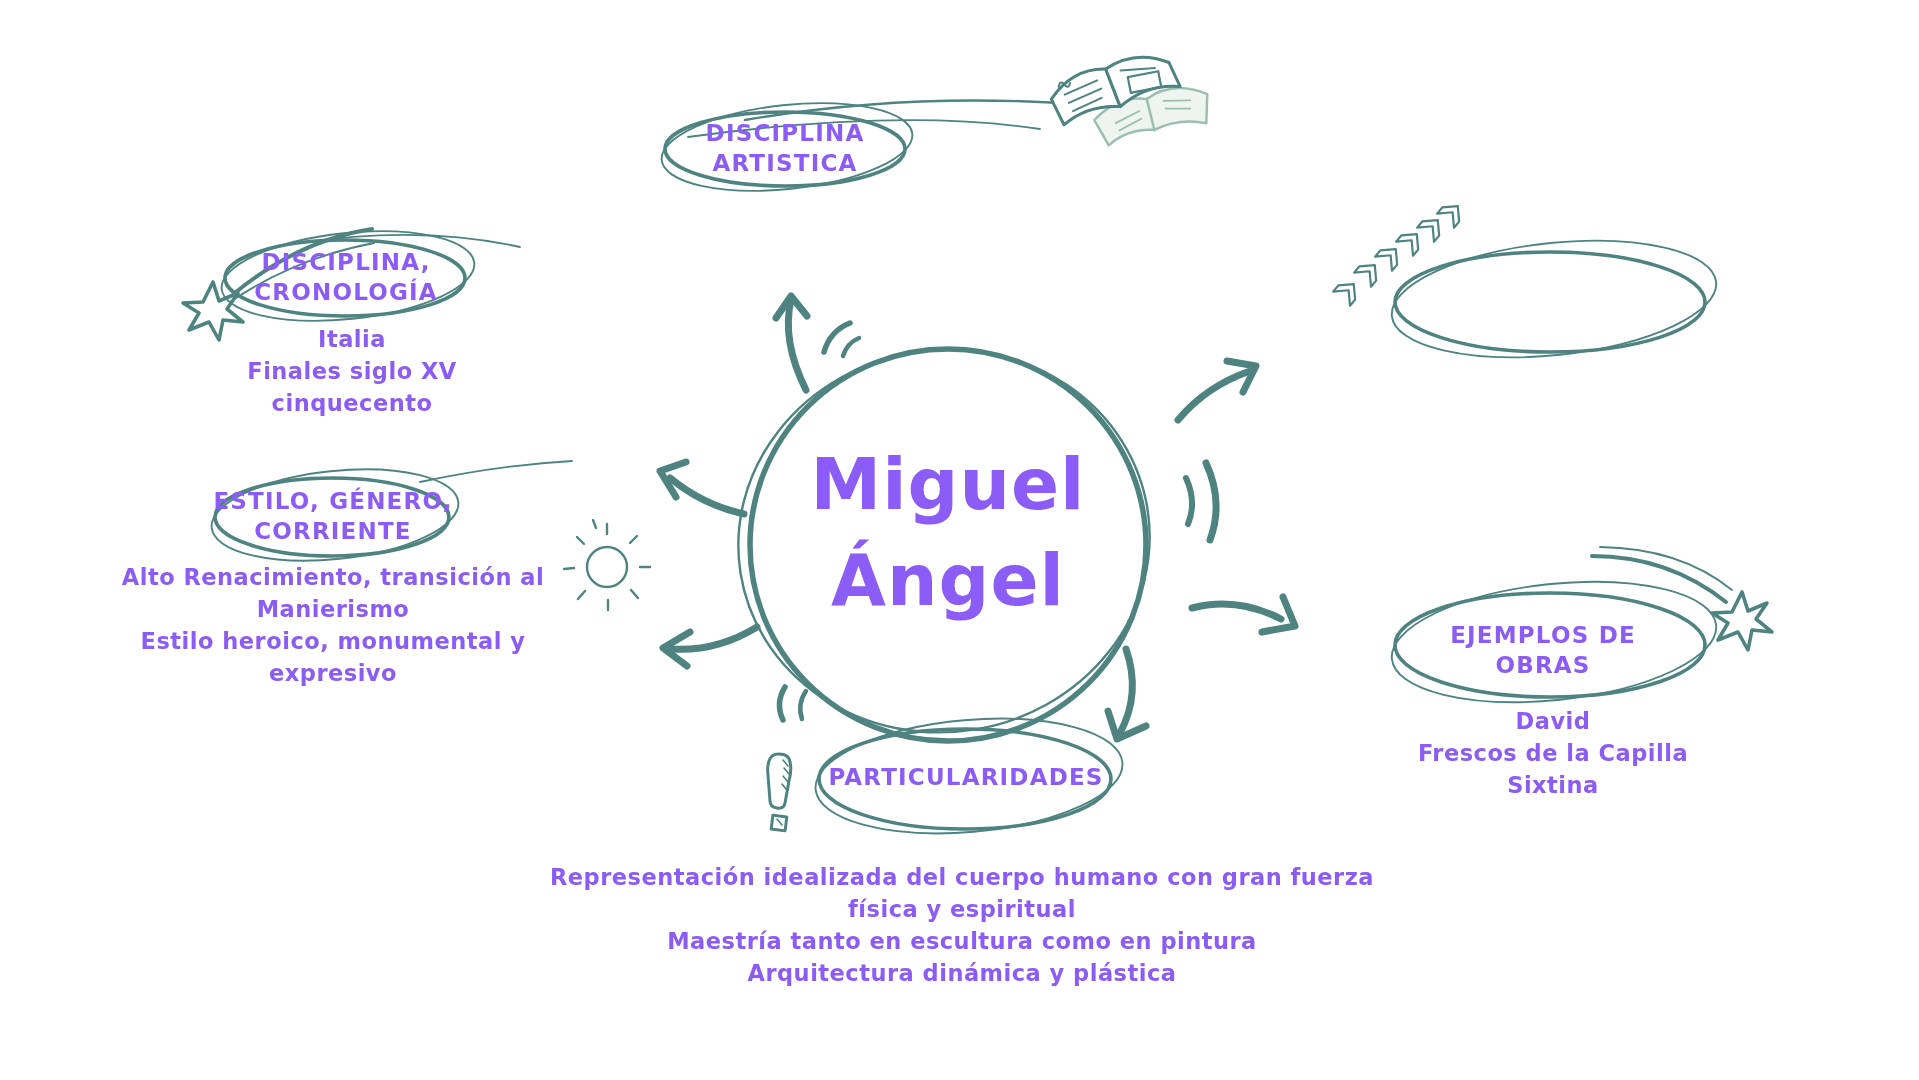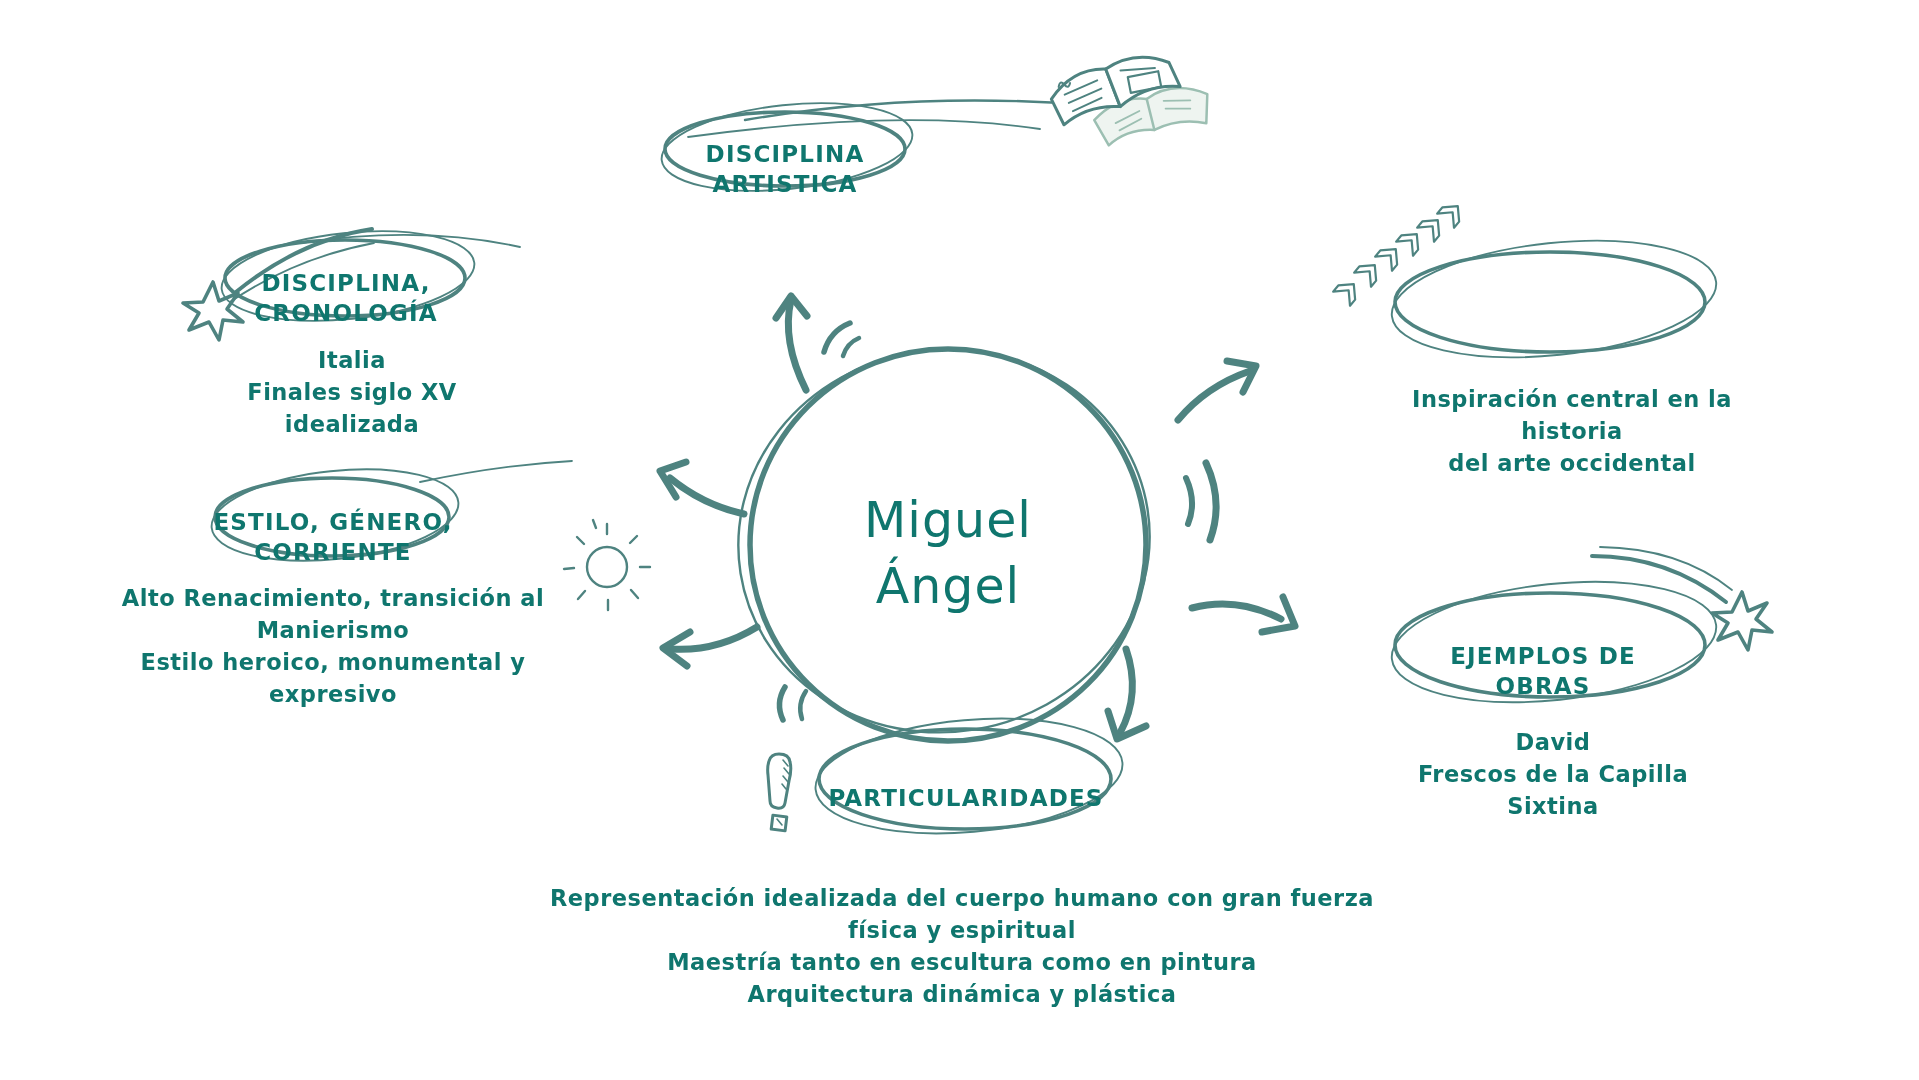--- a/index.html
+++ b/index.html
@@ -1,24 +1,24 @@
 <!DOCTYPE html>
 <html><head>
 <meta charset="utf-8">
 <style>
   html,body{margin:0;padding:0;background:#ffffff;}
   .canvas{
     position:relative;width:1919px;height:1080px;background:#ffffff;
     font-family:"DejaVu Sans","Liberation Sans",sans-serif;color:#4e8380;overflow:hidden;
   }
   svg.art{position:absolute;left:0;top:0;}
-  .txt{position:absolute;transform:translate(-50%,-50%);text-align:center;white-space:pre-line;color:#0f766e;margin-top:21px;}
+  .txt{position:absolute;transform:translate(-50%,-50%);text-align:center;white-space:pre-line;color:#8b5cf6;}
   .node-label{font-size:23px;font-weight:bold;letter-spacing:1.2px;line-height:1.3;}
   .detail{font-size:22.5px;font-weight:bold;letter-spacing:.5px;line-height:1.42;}
-  .center-title{font-size:49px;font-weight:normal;letter-spacing:1px;line-height:1.35;}
+  .center-title{font-size:71px;font-weight:bold;letter-spacing:1px;line-height:1.35;}
 </style>
 </head>
 <body>
 
 <div class="canvas">
 
 <svg class="art" width="1919" height="1080" viewBox="0 0 1919 1080">
   <g fill="none" stroke="#4e8380" stroke-linecap="round" stroke-linejoin="round">
 
     <g>
@@ -149,27 +149,25 @@
 <div class="txt node-label" style="left:346px;top:278px;">DISCIPLINA,
 CRONOLOGÍA</div>
 <div class="txt node-label" style="left:333px;top:517px;">ESTILO, GÉNERO,
 CORRIENTE</div>
 <div class="txt node-label" style="left:1543px;top:651px;">EJEMPLOS DE
 OBRAS</div>
 <div class="txt node-label" style="left:966px;top:778px;">PARTICULARIDADES</div>
 
 <div class="txt detail" style="left:352px;top:372px;">Italia
 Finales siglo XV
-idealizada</div>
+cinquecento</div>
 <div class="txt detail" style="left:333px;top:626px;">Alto Renacimiento, transición al
 Manierismo
 Estilo heroico, monumental y
 expresivo</div>
-<div class="txt detail" style="left:1572px;top:411px;">Inspiración central en la historia
-del arte occidental</div>
 <div class="txt detail" style="left:962px;top:926px;">Representación idealizada del cuerpo humano con gran fuerza
 física y espiritual
 Maestría tanto en escultura como en pintura
 Arquitectura dinámica y plástica</div>
 <div class="txt detail" style="left:1553px;top:754px;">David
 Frescos de la Capilla Sixtina</div>
 
 </div>
 
 </body></html>

